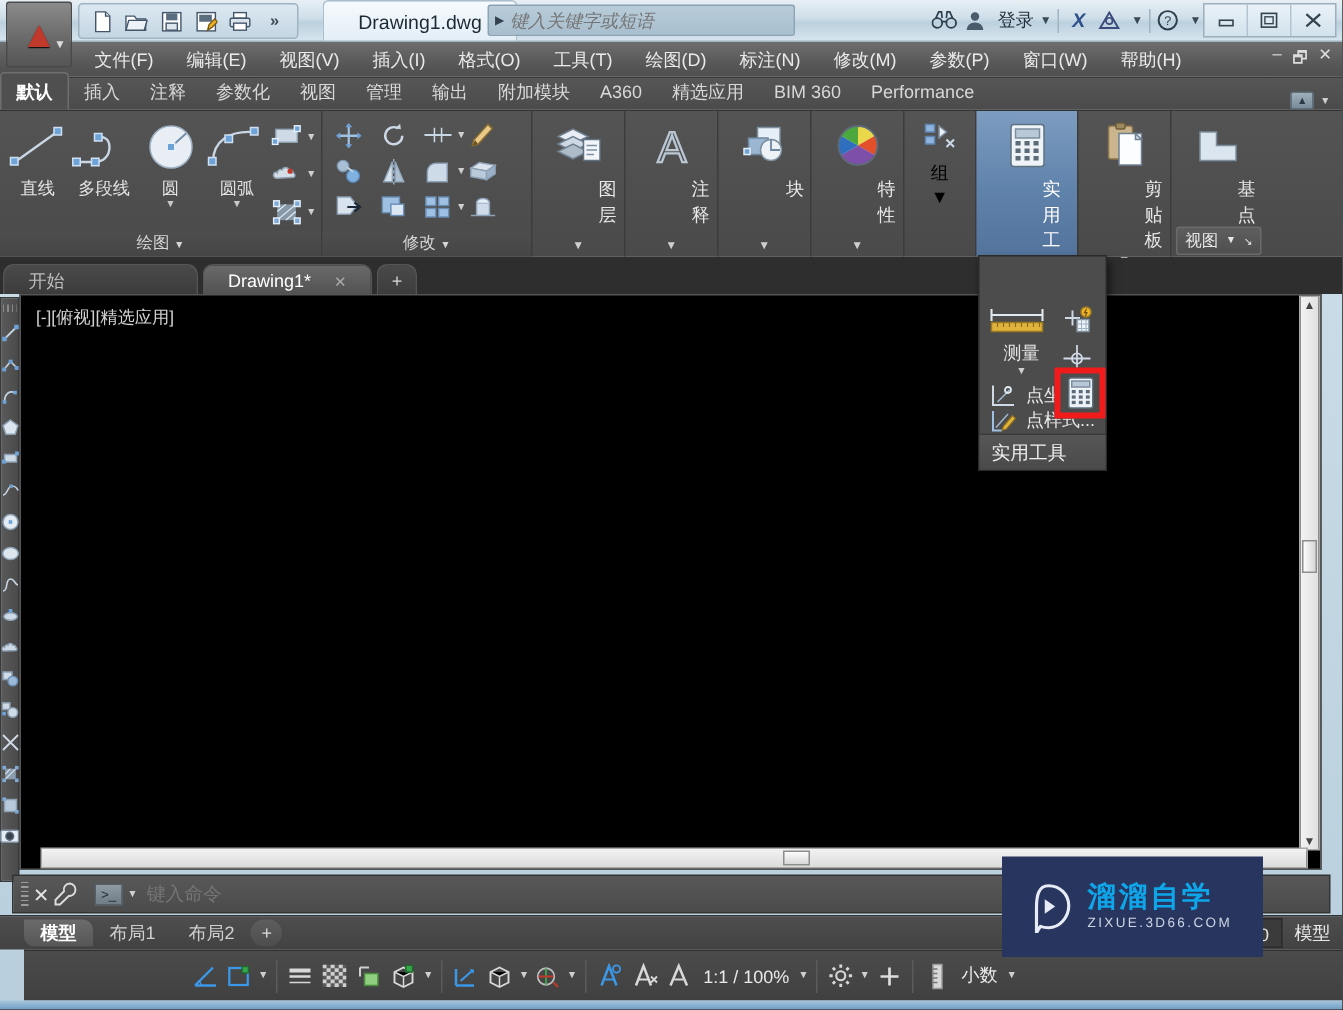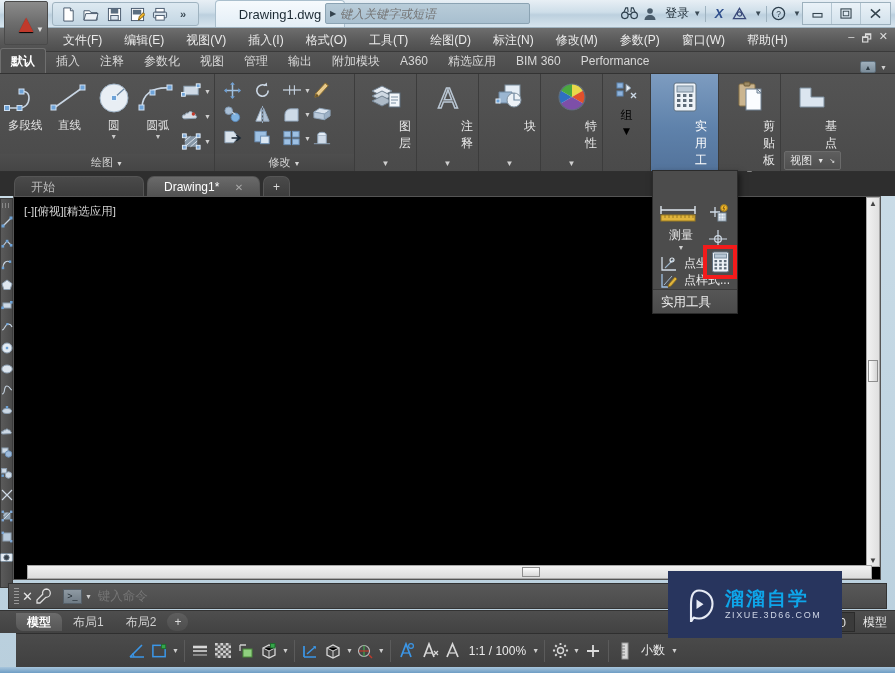--- a/index.html
+++ b/index.html
@@ -180,21 +180,21 @@
   .fly-item .fic { width: 20px; display:flex; align-items:center; justify-content:center; }
   .fly-foot {
     margin-top: auto; height: 24px; line-height: 24px; padding-left: 8px;
     background: linear-gradient(180deg,#565656,#4a4a4a);
     color: #efefef; font-size: 12.5px; border-top: 1px solid #3a3a3a;
   }
 
   
   .filetabs {
     position: absolute; left: 0; top: 172px; width: 895px; height: 24px;
-    background: #2e2e2e; display: flex; align-items: flex-end; padding-left: 14px;
+    background: #2e2e2e; display: flex; align-items: flex-end; padding-left: 2px;
   }
   .ftab {
     height: 20px; line-height: 20px; padding: 0 16px; font-size: 12px;
     border-radius: 7px 7px 0 0; color: #bdbdbd;
     background: linear-gradient(180deg,#4a4a4a,#3c3c3c);
     border: 1px solid #555; border-bottom: none; margin-right: 3px;
   }
   .ftab.active { color: #ffffff; background: linear-gradient(180deg,#6a6a6a,#525252); }
   .ftab .x { margin-left: 12px; font-size: 10px; color: #aaa; }
   .ftab.plus { padding: 0 9px; color: #d8d8d8; }
@@ -459,38 +459,38 @@
       <span style="font-size:7px;">▼</span>
     </div>
   </div>
 
   <div class="ribbon">
 
     <div class="panel" style="width:215px;">
       <div class="panel-body">
         <div class="bigbtn">
           <span class="ic">
+            <svg width="40" height="32" viewBox="0 0 40 32">
+                <path d="M5 26L33 6" stroke="#c9d6e4" stroke-width="1.6" fill="none"></path>
+                <rect x="2" y="23" width="5" height="5" fill="#6ea3d8" stroke="#cfe0f2"></rect>
+                <rect x="31" y="3" width="5" height="5" fill="#6ea3d8" stroke="#cfe0f2"></rect>
+              </svg>
+          </span>
+          <span class="lb">直线</span>
+        </div>
+        <div class="bigbtn">
+          <span class="ic">
             <svg width="44" height="32" viewBox="0 0 44 32">
                 <path d="M4 26h12c6 0 10-4 10-10 0-6-5-8-8-5" stroke="#c9d6e4" stroke-width="1.6" fill="none"></path>
                 <rect x="1.5" y="23.5" width="5" height="5" fill="#6ea3d8" stroke="#cfe0f2"></rect>
                 <rect x="14" y="23.5" width="5" height="5" fill="#6ea3d8" stroke="#cfe0f2"></rect>
                 <rect x="16" y="7" width="5" height="5" fill="#6ea3d8" stroke="#cfe0f2"></rect>
               </svg>
           </span>
           <span class="lb">多段线</span>
-        </div>
-        <div class="bigbtn">
-          <span class="ic">
-            <svg width="40" height="32" viewBox="0 0 40 32">
-                <path d="M5 26L33 6" stroke="#c9d6e4" stroke-width="1.6" fill="none"></path>
-                <rect x="2" y="23" width="5" height="5" fill="#6ea3d8" stroke="#cfe0f2"></rect>
-                <rect x="31" y="3" width="5" height="5" fill="#6ea3d8" stroke="#cfe0f2"></rect>
-              </svg>
-          </span>
-          <span class="lb">直线</span>
         </div>
         <div class="bigbtn">
           <span class="ic">
             <svg width="34" height="34" viewBox="0 0 34 34">
                 <circle cx="17" cy="17" r="14" fill="#e8eef4" stroke="#9fb3c6"></circle>
                 <circle cx="17" cy="17" r="14" fill="url(#g1)" opacity=".25"></circle>
                 <path d="M17 17L27 8" stroke="#6d8aa6" stroke-width="1.2"></path>
                 <rect x="14.5" y="14.5" width="5" height="5" fill="#6ea3d8" stroke="#e7f1fa"></rect>
               </svg>
           </span>

